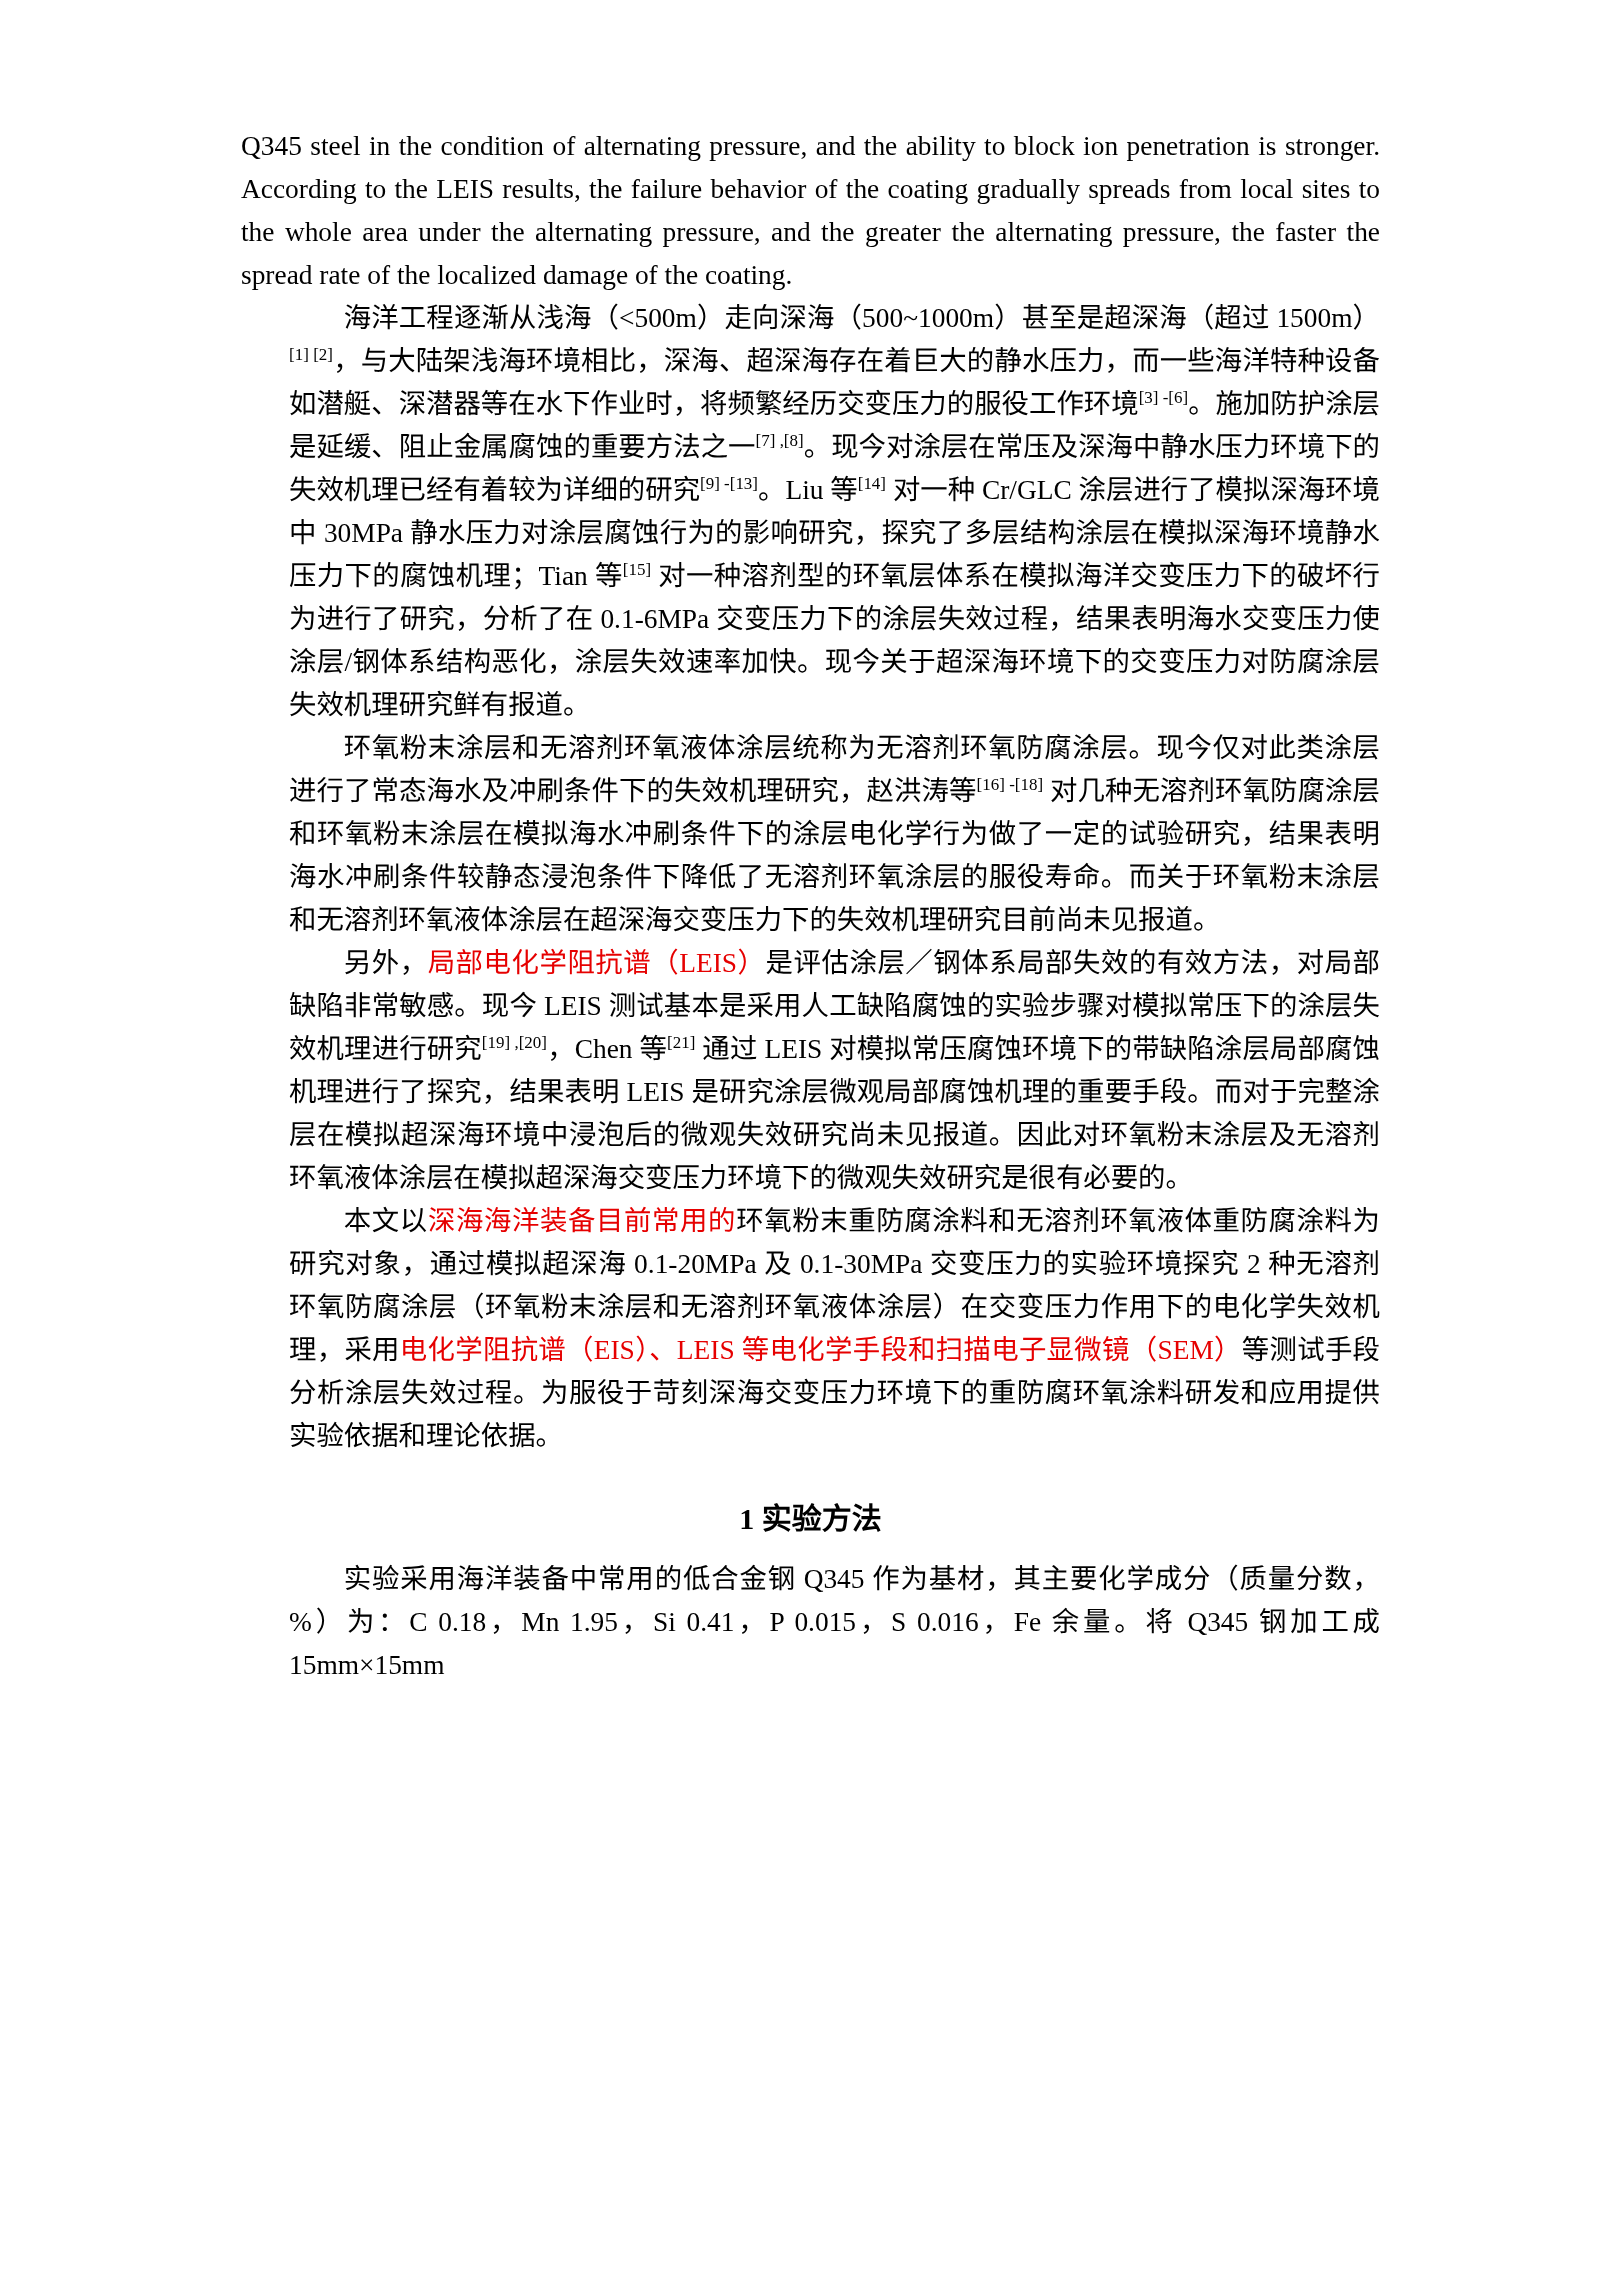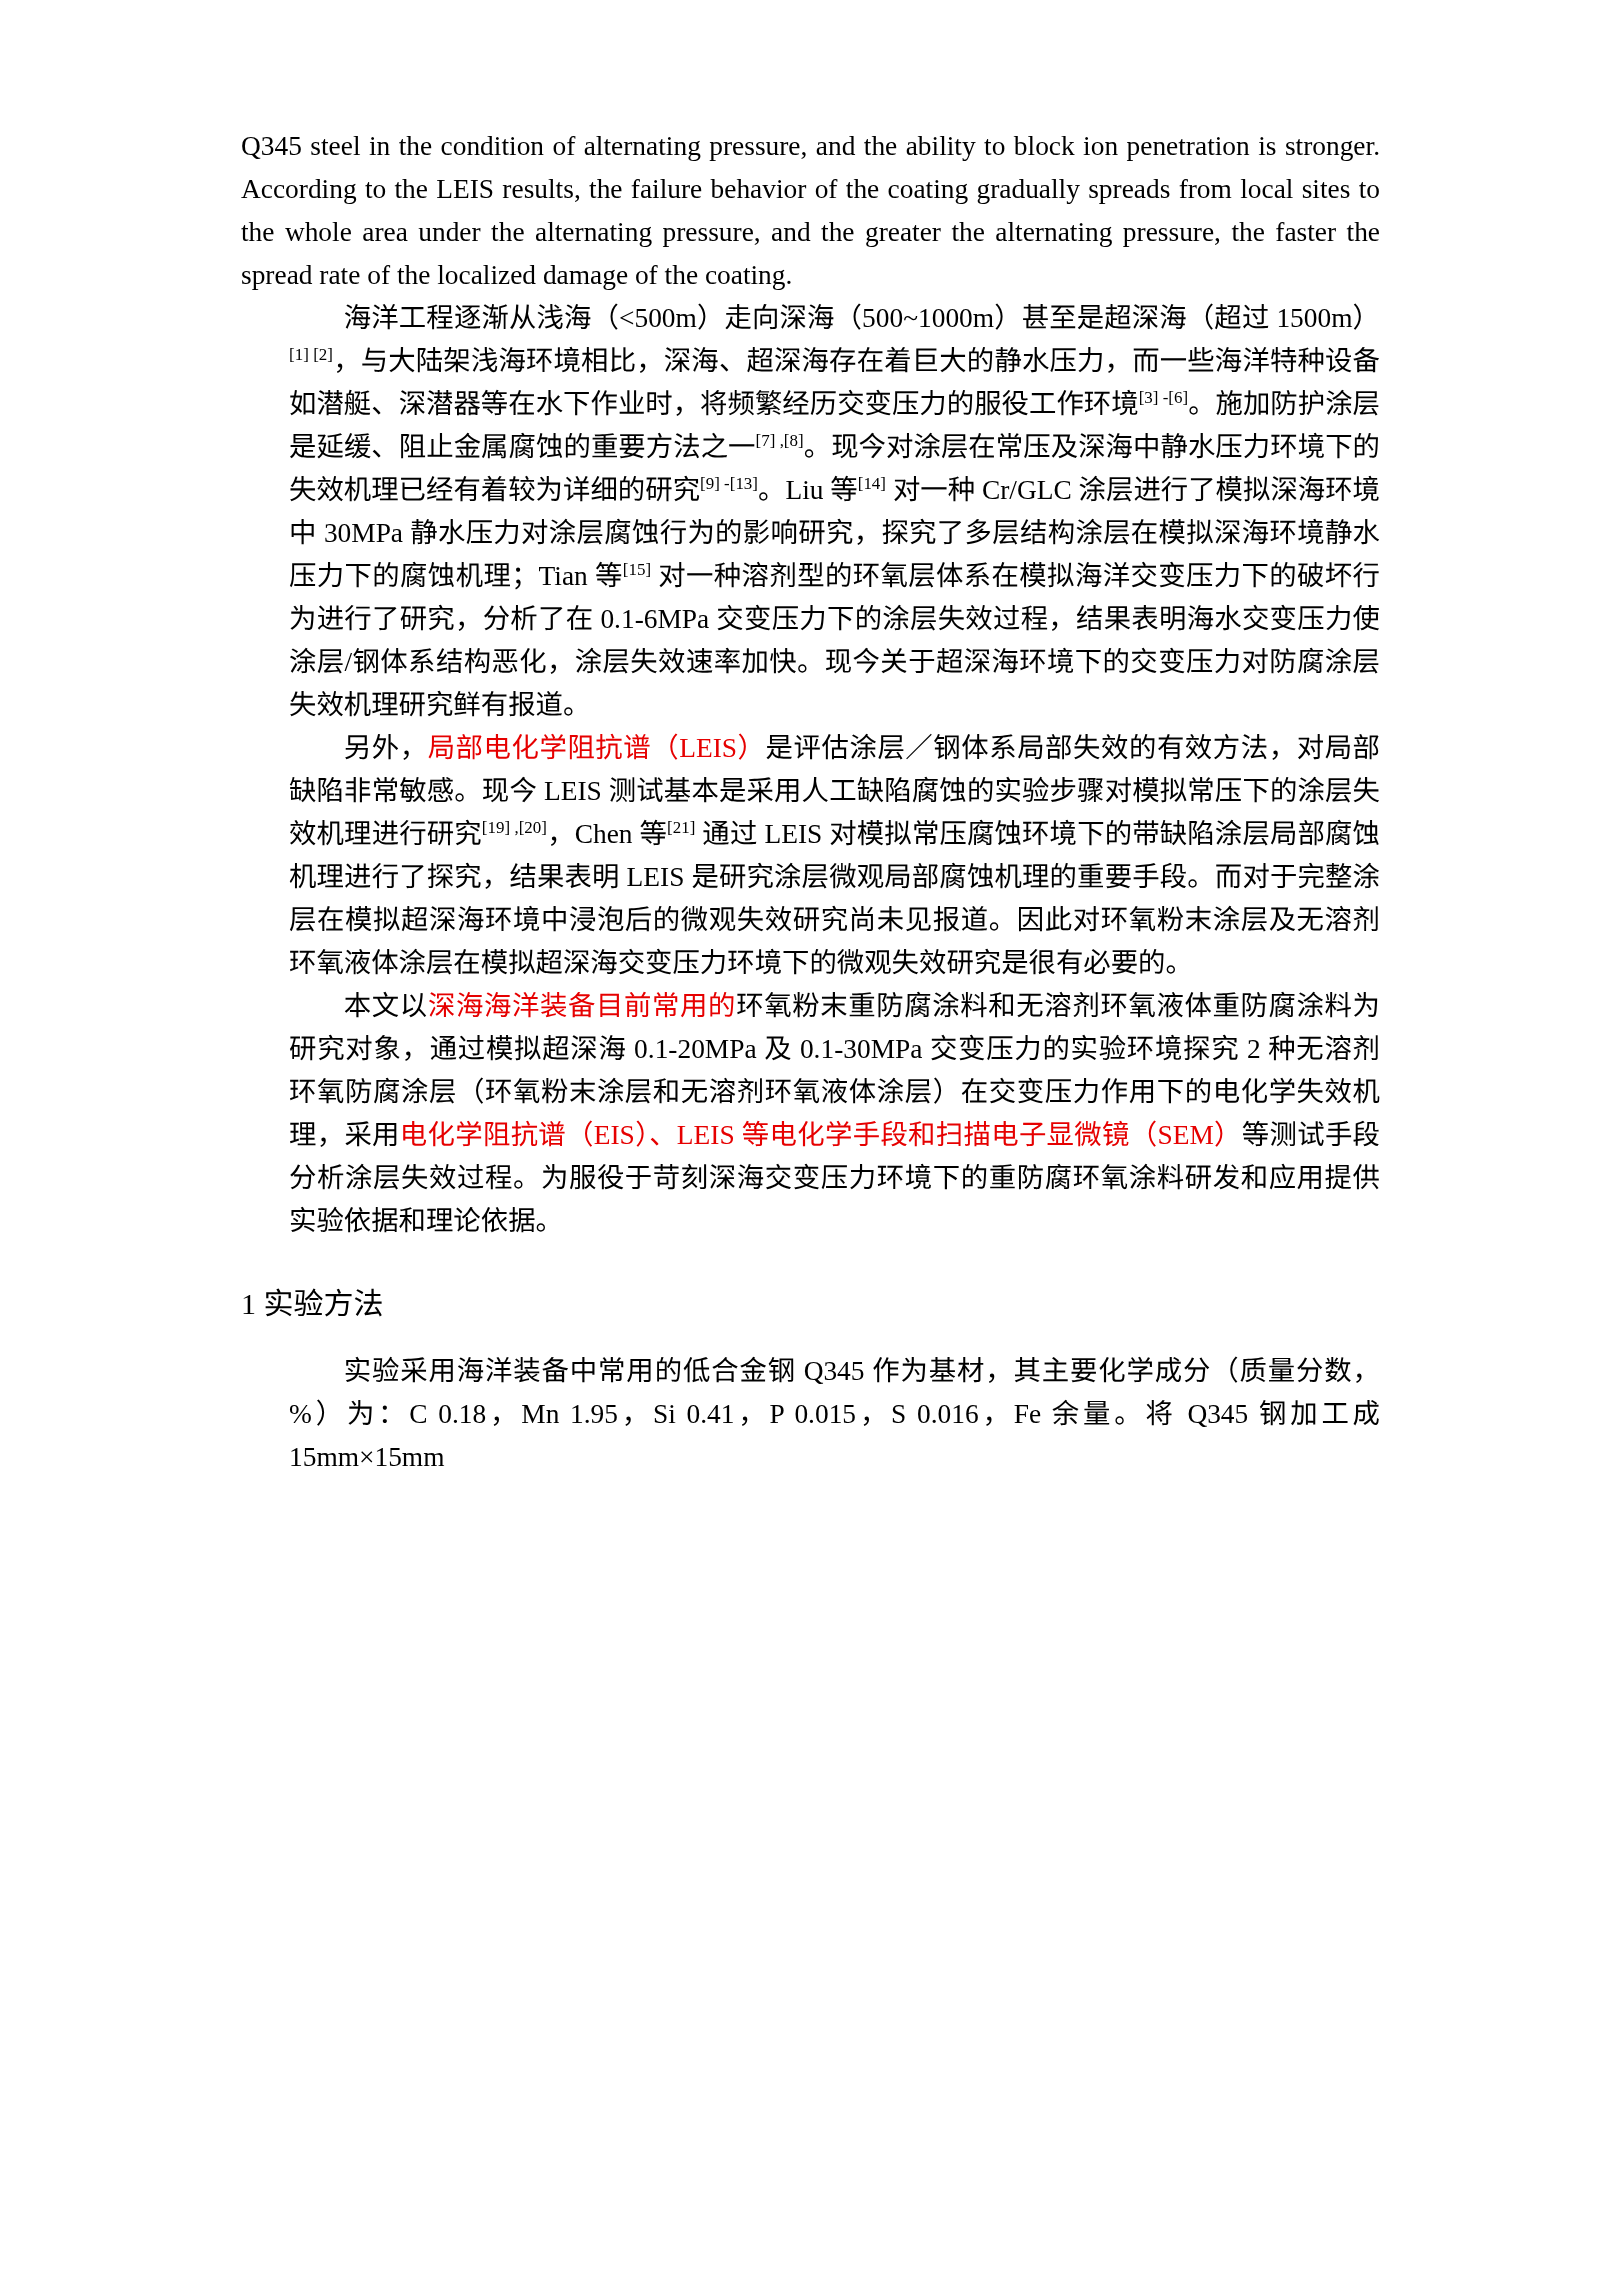--- a/index.html
+++ b/index.html
@@ -21,39 +21,40 @@
   .doc-body p.paragraph {
     margin: 0;
     text-align: justify;
   }
   .doc-body p.indent {
     text-indent: 2em;
     margin-left: 48px;
   }
   .doc-body h2.heading {
     font-size: 30px;
-    font-weight: normal;
-    margin: 37px 0 22px 0;
-    text-align: left;
+    font-weight: bold;
+    margin: 37px 0 15px 0;
+    text-align: center;
   }
   .run.normal { color: inherit; }
   .run.bold { font-weight: bold; }
   .run.red { color: #e60000; font-family: Liberation Serif, serif; }
   sup.run {
     font-size: 62%;
     line-height: 0;
     vertical-align: super;
   }
 </style>
 </head>
 <body>
 
 <div class="page">
   <div class="doc-body">
       <p class="paragraph"><span class="run normal">Q345 steel in the condition of alternating pressure, and the ability to block ion penetration is stronger. According to the LEIS results, the failure behavior of the coating gradually spreads from local sites to the whole area under the alternating pressure, and the greater the alternating pressure, the faster the spread rate of the localized damage of the coating.</span></p>
       <p class="paragraph indent"><span class="run normal">海洋工程逐渐从浅海（&lt;500m）走向深海（500~1000m）甚至是超深海（超过 1500m）</span><sup class="run sup">[1] [2]</sup><span class="run normal">，与大陆架浅海环境相比，深海、超深海存在着巨大的静水压力，而一些海洋特种设备如潜艇、深潜器等在水下作业时，将频繁经历交变压力的服役工作环境</span><sup class="run sup">[3] -[6]</sup><span class="run normal">。施加防护涂层是延缓、阻止金属腐蚀的重要方法之一</span><sup class="run sup">[7] ,[8]</sup><span class="run normal">。现今对涂层在常压及深海中静水压力环境下的失效机理已经有着较为详细的研究</span><sup class="run sup">[9] -[13]</sup><span class="run normal">。Liu 等</span><sup class="run sup">[14]</sup><span class="run normal"> 对一种 Cr/GLC 涂层进行了模拟深海环境中 30MPa 静水压力对涂层腐蚀行为的影响研究，探究了多层结构涂层在模拟深海环境静水压力下的腐蚀机理；Tian 等</span><sup class="run sup">[15]</sup><span class="run normal"> 对一种溶剂型的环氧层体系在模拟海洋交变压力下的破坏行为进行了研究，分析了在 0.1-6MPa 交变压力下的涂层失效过程，结果表明海水交变压力使涂层/钢体系结构恶化，涂层失效速率加快。现今关于超深海环境下的交变压力对防腐涂层失效机理研究鲜有报道。</span></p>
+      <p class="paragraph indent"><span class="run normal">环氧粉末涂层和无溶剂环氧液体涂层统称为无溶剂环氧防腐涂层。现今仅对此类涂层进行了常态海水及冲刷条件下的失效机理研究，赵洪涛等</span><sup class="run sup">[16] -[18]</sup><span class="run normal"> 对几种无溶剂环氧防腐涂层和环氧粉末涂层在模拟海水冲刷条件下的涂层电化学行为做了一定的试验研究，结果表明海水冲刷条件较静态浸泡条件下降低了无溶剂环氧涂层的服役寿命。而关于环氧粉末涂层和无溶剂环氧液体涂层在超深海交变压力下的失效机理研究目前尚未见报道。</span></p>
       <p class="paragraph indent"><span class="run normal">另外，</span><span class="run red">局部电化学阻抗谱（LEIS）</span><span class="run normal">是评估涂层／钢体系局部失效的有效方法，对局部缺陷非常敏感。现今 LEIS 测试基本是采用人工缺陷腐蚀的实验步骤对模拟常压下的涂层失效机理进行研究</span><sup class="run sup">[19] ,[20]</sup><span class="run normal">，Chen 等</span><sup class="run sup">[21]</sup><span class="run normal"> 通过 LEIS 对模拟常压腐蚀环境下的带缺陷涂层局部腐蚀机理进行了探究，结果表明 LEIS 是研究涂层微观局部腐蚀机理的重要手段。而对于完整涂层在模拟超深海环境中浸泡后的微观失效研究尚未见报道。因此对环氧粉末涂层及无溶剂环氧液体涂层在模拟超深海交变压力环境下的微观失效研究是很有必要的。</span></p>
       <p class="paragraph indent"><span class="run normal">本文以</span><span class="run red">深海海洋装备目前常用的</span><span class="run normal">环氧粉末重防腐涂料和无溶剂环氧液体重防腐涂料为研究对象，通过模拟超深海 0.1-20MPa 及 0.1-30MPa 交变压力的实验环境探究 2 种无溶剂环氧防腐涂层（环氧粉末涂层和无溶剂环氧液体涂层）在交变压力作用下的电化学失效机理，采用</span><span class="run red">电化学阻抗谱（EIS）、LEIS 等电化学手段和扫描电子显微镜（SEM）</span><span class="run normal">等测试手段分析涂层失效过程。为服役于苛刻深海交变压力环境下的重防腐环氧涂料研发和应用提供实验依据和理论依据。</span></p>
       <h2 class="heading"><span class="run normal">1 实验方法</span></h2>
       <p class="paragraph indent"><span class="run normal">实验采用海洋装备中常用的低合金钢 Q345 作为基材，其主要化学成分（质量分数，%）为：C 0.18，Mn 1.95，Si 0.41，P 0.015，S 0.016，Fe 余量。将 Q345 钢加工成 15mm×15mm</span></p>
     </div>
 </div>
 
 
 </body></html>

